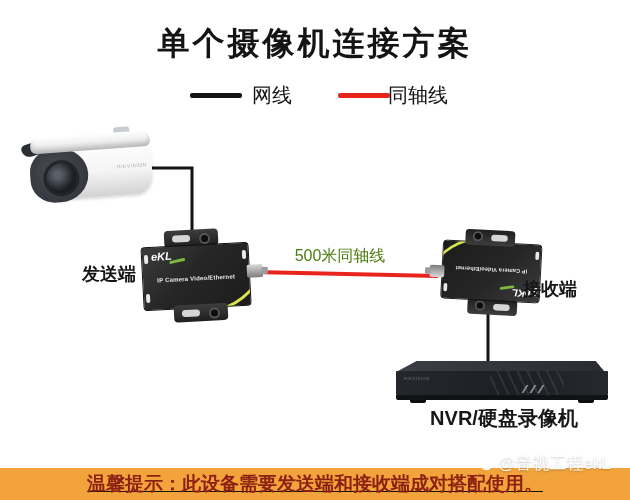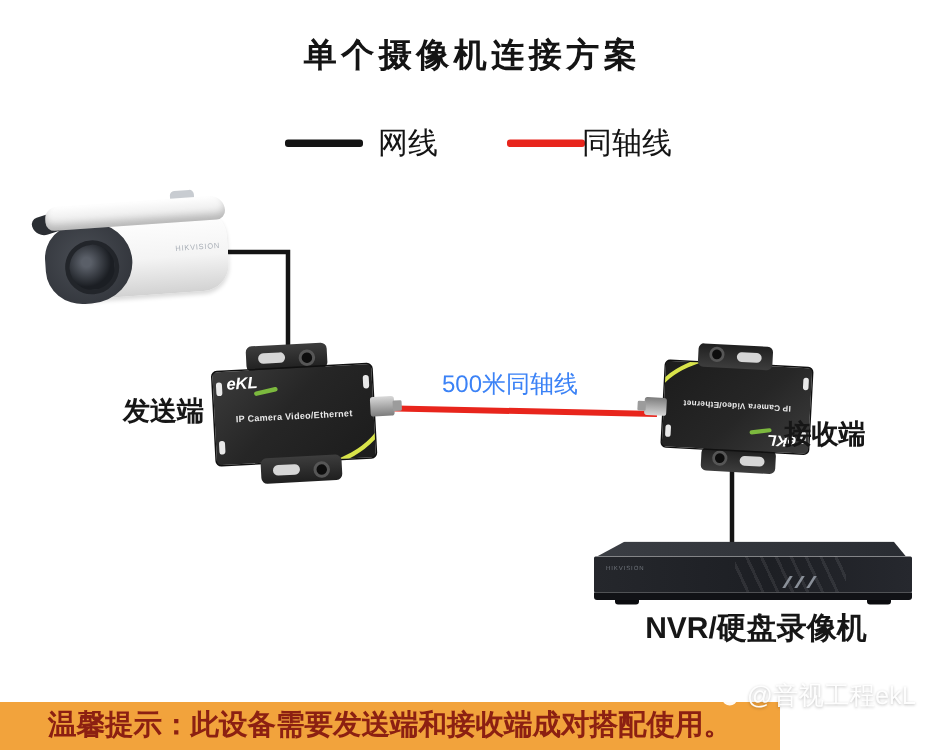--- a/index.html
+++ b/index.html
@@ -1,21 +1,21 @@
 <!DOCTYPE html>
 <html><head>
 <meta charset="utf-8">
 <style>
   html,body{margin:0;padding:0;background:#fff;}
   #canvas{position:relative;width:630px;height:500px;background:#ffffff;overflow:hidden;
           font-family:"Liberation Sans",sans-serif;color:#141414;}
   .abs{position:absolute;}
 
   
-  .title{left:0;top:22px;width:630px;text-align:center;font-size:22px;font-weight:bold;letter-spacing:3px;}
+  .title{left:0;top:22px;width:630px;text-align:center;font-size:32px;font-weight:bold;letter-spacing:3px;}
   .legend-swatch{top:93px;width:52px;height:5px;border-radius:2px;}
   .sw-net{left:190px;background:#141414;}
   .sw-coax{left:338px;background:#e8251c;}
   .legend-label{top:82px;font-size:20px;font-weight:normal;}
   .lb-net{left:252px;} .lb-coax{left:388px;}
 
   
   .wires{left:0;top:0;pointer-events:none;}
 
   
@@ -75,25 +75,25 @@
                   transform:skewX(-32deg);margin-right:6px;}
   .nvr-base{position:absolute;left:0;top:34px;width:212px;height:5px;background:#111216;border-radius:0 0 2px 2px;}
   .nvr-foot{position:absolute;top:39px;width:16px;height:3px;background:#0b0c0f;border-radius:0 0 2px 2px;}
   .f-l{left:14px;} .f-r{right:14px;}
 
   
   .part-label{font-weight:bold;font-size:18px;color:#161616;}
   .camera-label{left:30px;top:206px;width:150px;text-align:center;font-size:19px;}
   .sender-label{left:82px;top:262px;}
   .receiver-label{left:523px;top:277px;text-align:center;}
-  .coax-label{left:270px;top:246px;width:140px;text-align:center;font-size:16px;font-weight:normal;color:#3b82f6;}
+  .coax-label{left:270px;top:246px;width:140px;text-align:center;font-size:16px;font-weight:normal;color:#4d7c0f;}
   .nvr-label{left:398px;top:405px;width:212px;text-align:center;font-size:20px;}
 
   
-  .banner{left:0;top:468px;width:520px;height:32px;background:#f2a33c;}
+  .banner{left:0;top:468px;width:630px;height:32px;background:#f2a33c;text-decoration:underline;}
   .banner-text{width:100%;text-align:center;line-height:32px;font-size:19px;font-weight:bold;color:#8c2012;}
   .watermark{left:478px;top:452px;display:flex;align-items:center;gap:3px;z-index:6;
              color:rgba(255,255,255,.95);font-size:17px;text-shadow:0 1px 2px rgba(0,0,0,.25);}
 </style>
 </head>
 <body>
 
 <div id="canvas">
 
   <div class="abs title">单个摄像机连接方案</div>

